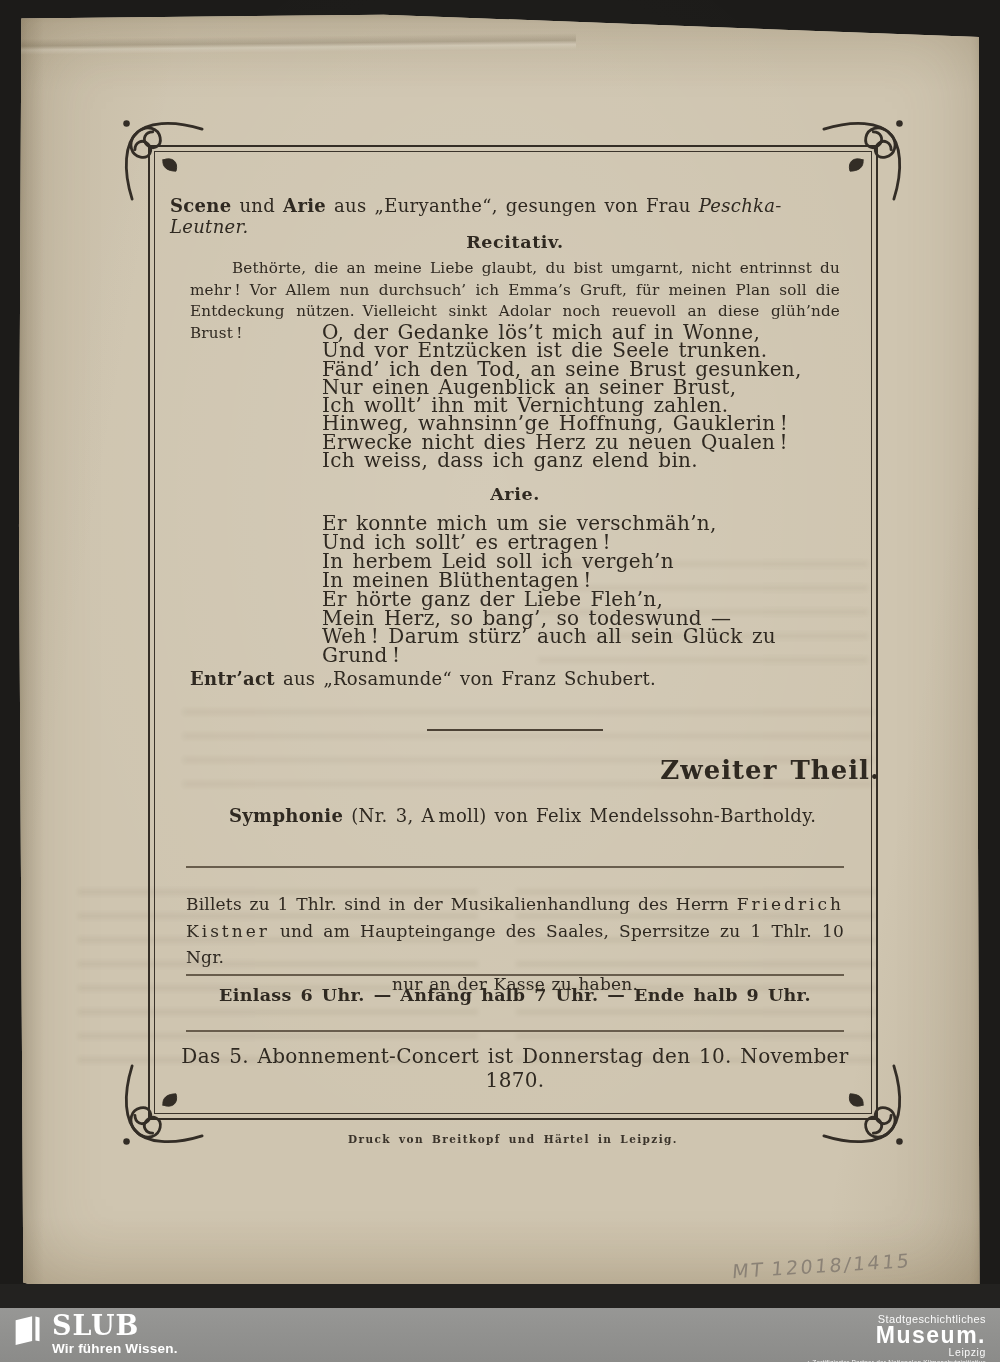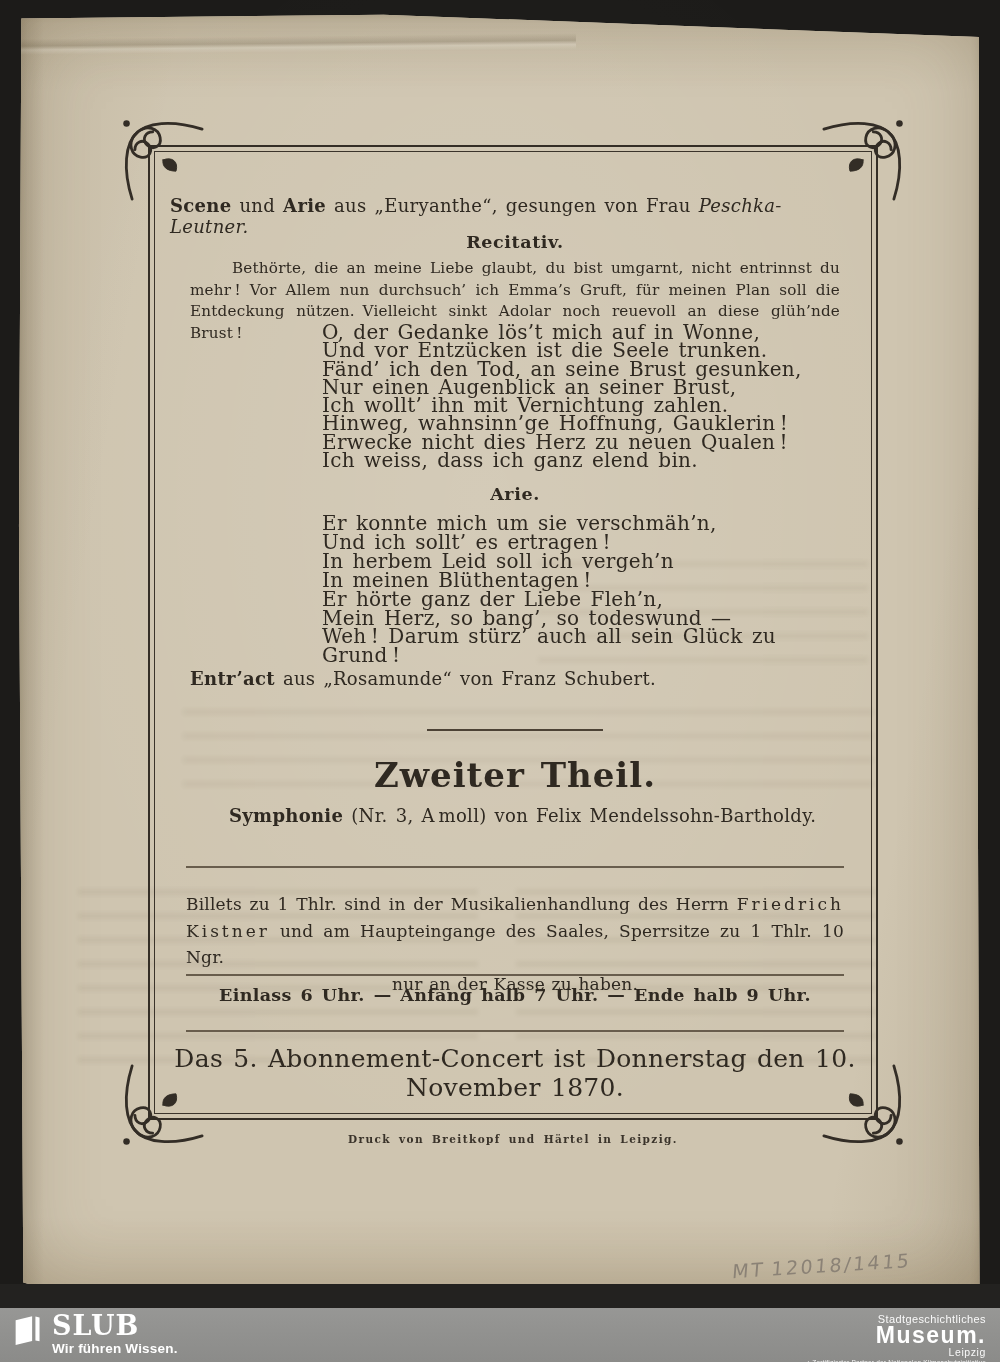--- a/index.html
+++ b/index.html
@@ -79,33 +79,33 @@
 
   .verse { left:172px; width:520px; font-size:20px; word-spacing:2.5px; letter-spacing:0.3px; }
   .verse1 { top:176px; line-height:18.3px; }
   .arie-h { top:337px; }
   .verse2 { top:367px; line-height:18.9px; }
 
   .entract-line { top:521px; font-size:18px; word-spacing:2px; letter-spacing:0.3px; }
 
   .divider { top:582px; left:277px; width:176px; height:1.5px; background:#4c4235; }
 
-  .part2-h { top:608px; text-align:center; font-weight:bold; font-size:34px; letter-spacing:1px; word-spacing:3px; }
+  .part2-h { top:608px; text-align:right; font-weight:bold; font-size:26px; letter-spacing:1px; word-spacing:3px; }
   .symphonie-line { top:658px; font-size:18px; word-spacing:2px; letter-spacing:0.3px;margin-left:39px; }
 
   .rule { left:36px; width:658px; height:1.5px; background:#564a3b; opacity:0.85; }
   .rule.r1 { top:719px; } .rule.r2 { top:827px; } .rule.r3 { top:883px; }
 
   .billets { top:744px; padding:0 36px; font-size:17px; line-height:26.5px; letter-spacing:0.2px; word-spacing:1px; }
   .billets .jline { text-align:justify; text-align-last:justify; }
   .billets .cline { text-align:center; }
   .sperr { letter-spacing:3px; }
 
   .einlass { top:838px; text-align:center; font-weight:bold; font-size:17.5px; word-spacing:2.5px; letter-spacing:0.3px; }
-  .das5 { top:897px; text-align:center; font-size:25px; word-spacing:2px; letter-spacing:0.3px; }
+  .das5 { top:897px; text-align:center; font-size:20px; word-spacing:2px; letter-spacing:0.3px; }
 
   .imprint { position:absolute; left:130px; top:1119px; width:730px; text-align:center;
     font-size:10.5px; font-weight:bold; letter-spacing:1.4px; word-spacing:3px; color:#3a332a; }
 
   .shelfmark {
     position:absolute; left:714px; top:1240px; width:200px;
     font-family:"DejaVu Sans","Liberation Sans",sans-serif;
     font-size:19px; color:#8b8276; letter-spacing:2.5px;
     transform:rotate(-3.5deg) skewX(-8deg);
   }

